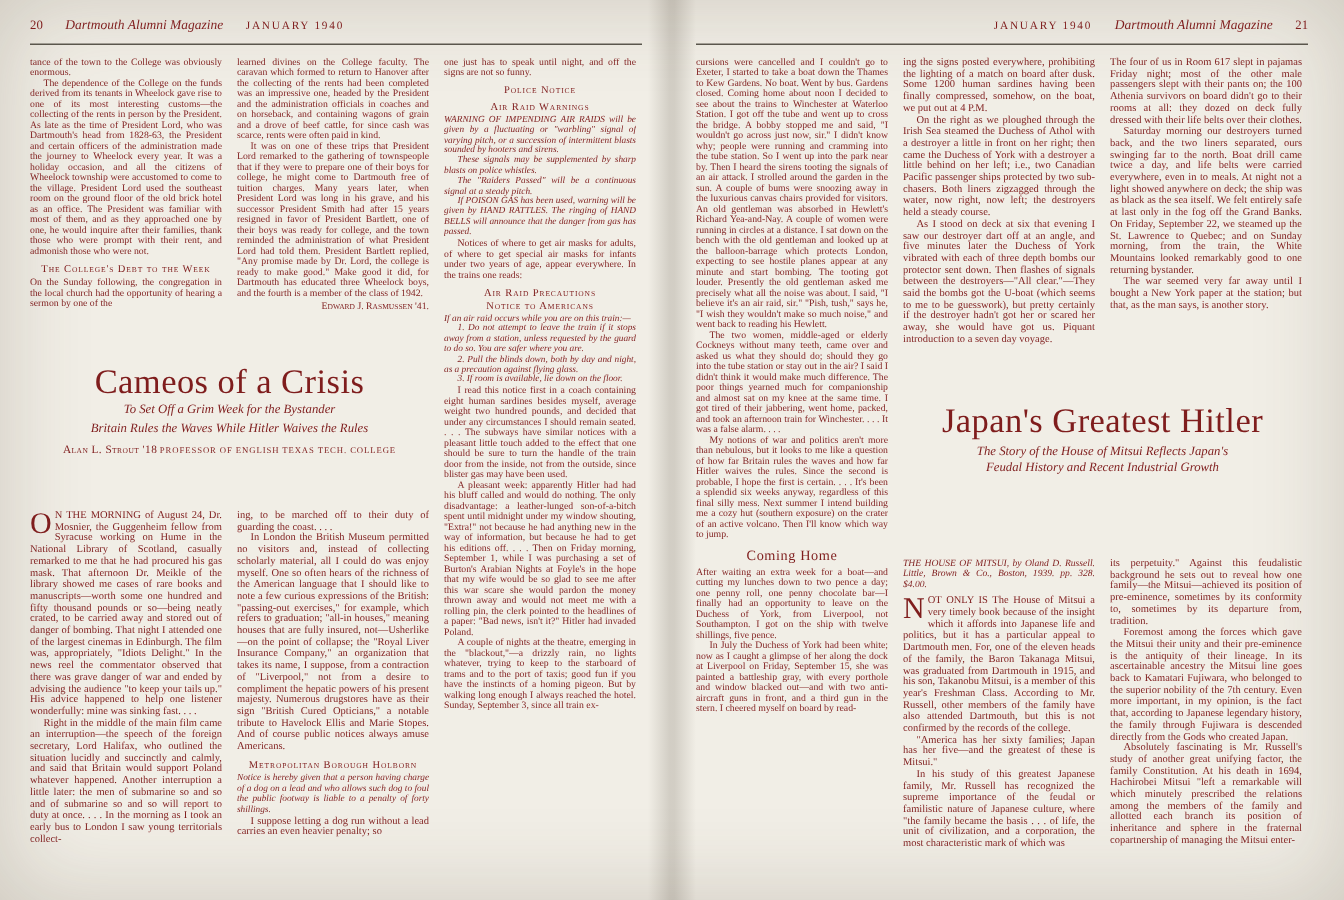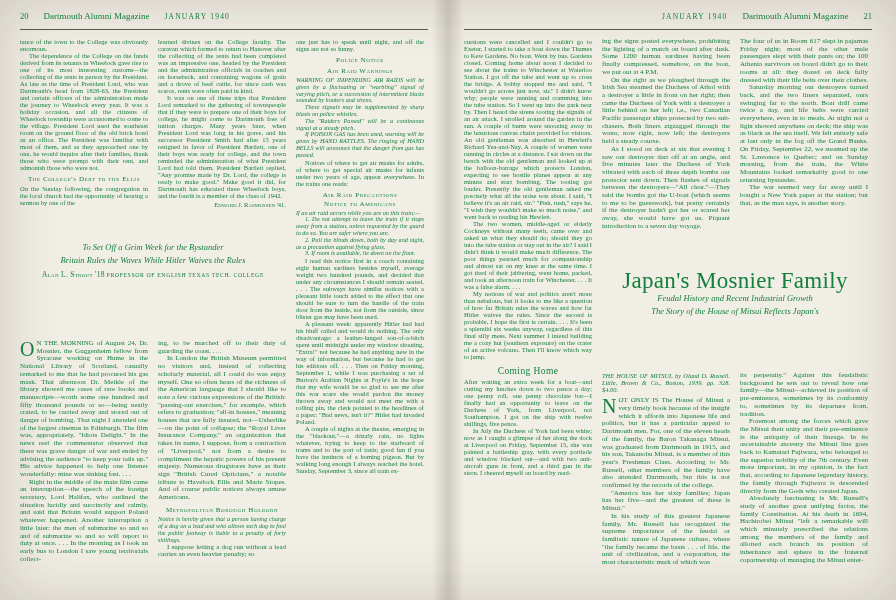--- a/index.html
+++ b/index.html
@@ -1,26 +1,26 @@
 <!DOCTYPE html>
 <html><head>
 <meta charset="utf-8">
 <title>Dartmouth Alumni Magazine — January 1940 spread</title>
 <style>
   *{box-sizing:border-box;}
   body{margin:0;background:#c9c6be;}
   .canvas{position:relative;width:896px;height:600px;background:#f1eee6;
-    font-family:"Liberation Serif","DejaVu Serif",serif;color:#15803d;overflow:hidden;
+    font-family:"Liberation Serif","DejaVu Serif",serif;color:#7f1d1d;overflow:hidden;
     box-shadow:inset 0 0 60px rgba(80,70,50,.22);}
   .gutter{position:absolute;left:432px;top:0;width:32px;height:100%;pointer-events:none;
     background:linear-gradient(90deg,rgba(70,60,45,0) 0%,rgba(70,60,45,.18) 45%,rgba(70,60,45,.18) 55%,rgba(70,60,45,0) 100%);}
   .pg-head{position:absolute;top:11px;width:408px;display:flex;align-items:baseline;gap:15px;font-size:8px;}
   .pg-head.right{justify-content:flex-end;}
   .pnum{font-size:8.5px;}
-  .mag{font-size:9px;}
+  .mag{font-style:italic;font-size:9px;}
   .hdate{font-size:7.5px;letter-spacing:1.2px;}
   .rule{position:absolute;height:1px;background:#5a564c;}
   .col{position:absolute;width:128px;overflow:hidden;text-align:justify;font-size:6.5px;line-height:7px;}
   .col.lg{font-size:7px;line-height:7.7px;}
   .p{margin:0;text-indent:9px;}
   .p0{text-indent:0;}
   .sc-head{margin:5px 0 2px;text-align:center;text-indent:0;font-variant:small-caps;font-size:7px;letter-spacing:.6px;}
   .sig{margin:2px 0 0;text-align:right;text-indent:0;font-variant:small-caps;}
   .dc{float:left;font-size:20px;line-height:16px;padding:1px 2px 0 0;}
   .notice{font-style:italic;font-size:6.2px;line-height:6.8px;}
@@ -44,31 +44,32 @@
   <div class="pg-head" style="left:20px;">
     <span class="pnum">20</span>
     <span class="mag">Dartmouth Alumni Magazine</span>
     <span class="hdate">JANUARY 1940</span>
   </div>
   <div class="rule" style="left:20px;top:29px;width:408px;"></div>
 
   <div class="col" style="left:20px;top:38px;height:202px;">
     <p class="p p0">tance of the town to the College was obviously enormous.</p>
     <p class="p">The dependence of the College on the funds derived from its tenants in Wheelock gave rise to one of its most interesting customs—the collecting of the rents in person by the President. As late as the time of President Lord, who was Dartmouth's head from 1828-63, the President and certain officers of the administration made the journey to Wheelock every year. It was a holiday occasion, and all the citizens of Wheelock township were accustomed to come to the village. President Lord used the southeast room on the ground floor of the old brick hotel as an office. The President was familiar with most of them, and as they approached one by one, he would inquire after their families, thank those who were prompt with their rent, and admonish those who were not.</p>
-    <p class="sc-head">The College's Debt to the Ellis</p>
+    <p class="sc-head">The College's Debt to the Week</p>
     <p class="p p0">On the Sunday following, the congregation in the local church had the opportunity of hearing a sermon by one of the</p>
   </div>
 
   <div class="col" style="left:158px;top:38px;height:202px;">
     <p class="p p0">learned divines on the College faculty. The caravan which formed to return to Hanover after the collecting of the rents had been completed was an impressive one, headed by the President and the administration officials in coaches and on horseback, and containing wagons of grain and a drove of beef cattle, for since cash was scarce, rents were often paid in kind.</p>
     <p class="p">It was on one of these trips that President Lord remarked to the gathering of townspeople that if they were to prepare one of their boys for college, he might come to Dartmouth free of tuition charges. Many years later, when President Lord was long in his grave, and his successor President Smith had after 15 years resigned in favor of President Bartlett, one of their boys was ready for college, and the town reminded the administration of what President Lord had told them. President Bartlett replied, "Any promise made by Dr. Lord, the college is ready to make good." Make good it did, for Dartmouth has educated three Wheelock boys, and the fourth is a member of the class of 1942.</p>
     <p class="sig">Edward J. Rasmussen '41.</p>
   </div>
 
   <div class="art-head" style="left:20px;top:242px;width:266px;">
+    <h1 class="art-title">Cameos of a Crisis</h1>
     <p class="art-sub second">To Set Off a Grim Week for the Bystander</p>
     <p class="art-sub">Britain Rules the Waves While Hitler Waives the Rules</p>
     <p class="art-byline">
       <span class="by-name">Alan L. Strout '18</span>
       <span class="by-title">PROFESSOR OF ENGLISH TEXAS TECH. COLLEGE</span>
     </p>
   </div>
 
   <div class="col lg" style="left:20px;top:340px;height:248px;">
     <p class="p p0">
@@ -127,23 +128,23 @@
     <p class="p">As I stood on deck at six that evening I saw our destroyer dart off at an angle, and five minutes later the Duchess of York vibrated with each of three depth bombs our protector sent down. Then flashes of signals between the destroyers—"All clear."—They said the bombs got the U-boat (which seems to me to be guesswork), but pretty certainly if the destroyer hadn't got her or scared her away, she would have got us. Piquant introduction to a seven day voyage.</p>
   </div>
 
   <div class="col lg" style="left:740px;top:38px;height:226px;">
     <p class="p p0">The four of us in Room 617 slept in pajamas Friday night; most of the other male passengers slept with their pants on; the 100 Athenia survivors on board didn't go to their rooms at all: they dozed on deck fully dressed with their life belts over their clothes.</p>
     <p class="p">Saturday morning our destroyers turned back, and the two liners separated, ours swinging far to the north. Boat drill came twice a day, and life belts were carried everywhere, even in to meals. At night not a light showed anywhere on deck; the ship was as black as the sea itself. We felt entirely safe at last only in the fog off the Grand Banks. On Friday, September 22, we steamed up the St. Lawrence to Quebec; and on Sunday morning, from the train, the White Mountains looked remarkably good to one returning bystander.</p>
     <p class="p">The war seemed very far away until I bought a New York paper at the station; but that, as the man says, is another story.</p>
   </div>
 
   <div class="art-head" style="left:602px;top:268px;width:266px;">
-    <h1 class="art-title">Japan's Mosnier Family</h1>
+    <h1 class="art-title">Japan's Greatest Hitler</h1>
+    <p class="art-sub">The Story of the House of Mitsui Reflects Japan's</p>
     <p class="art-sub second">Feudal History and Recent Industrial Growth</p>
-    <p class="art-sub">The Story of the House of Mitsui Reflects Japan's</p>
   </div>
 
   <div class="col lg" style="left:602px;top:372px;height:216px;">
     <p class="cite">THE HOUSE OF MITSUI, by Oland D. Russell. Little, Brown &amp; Co., Boston, 1939. pp. 328. $4.00.</p>
     <p class="p p0">
       <span class="dc">N</span><span>OT ONLY IS The House of Mitsui a very timely book because of the insight which it affords into Japanese life and politics, but it has a particular appeal to Dartmouth men. For, one of the eleven heads of the family, the Baron Takanaga Mitsui, was graduated from Dartmouth in 1915, and his son, Takanobu Mitsui, is a member of this year's Freshman Class. According to Mr. Russell, other members of the family have also attended Dartmouth, but this is not confirmed by the records of the college.</span>
     </p>
     <p class="p">"America has her sixty families; Japan has her five—and the greatest of these is Mitsui."</p>
     <p class="p">In his study of this greatest Japanese family, Mr. Russell has recognized the supreme importance of the feudal or familistic nature of Japanese culture, where "the family became the basis . . . of life, the unit of civilization, and a corporation, the most characteristic mark of which was</p>
   </div>

